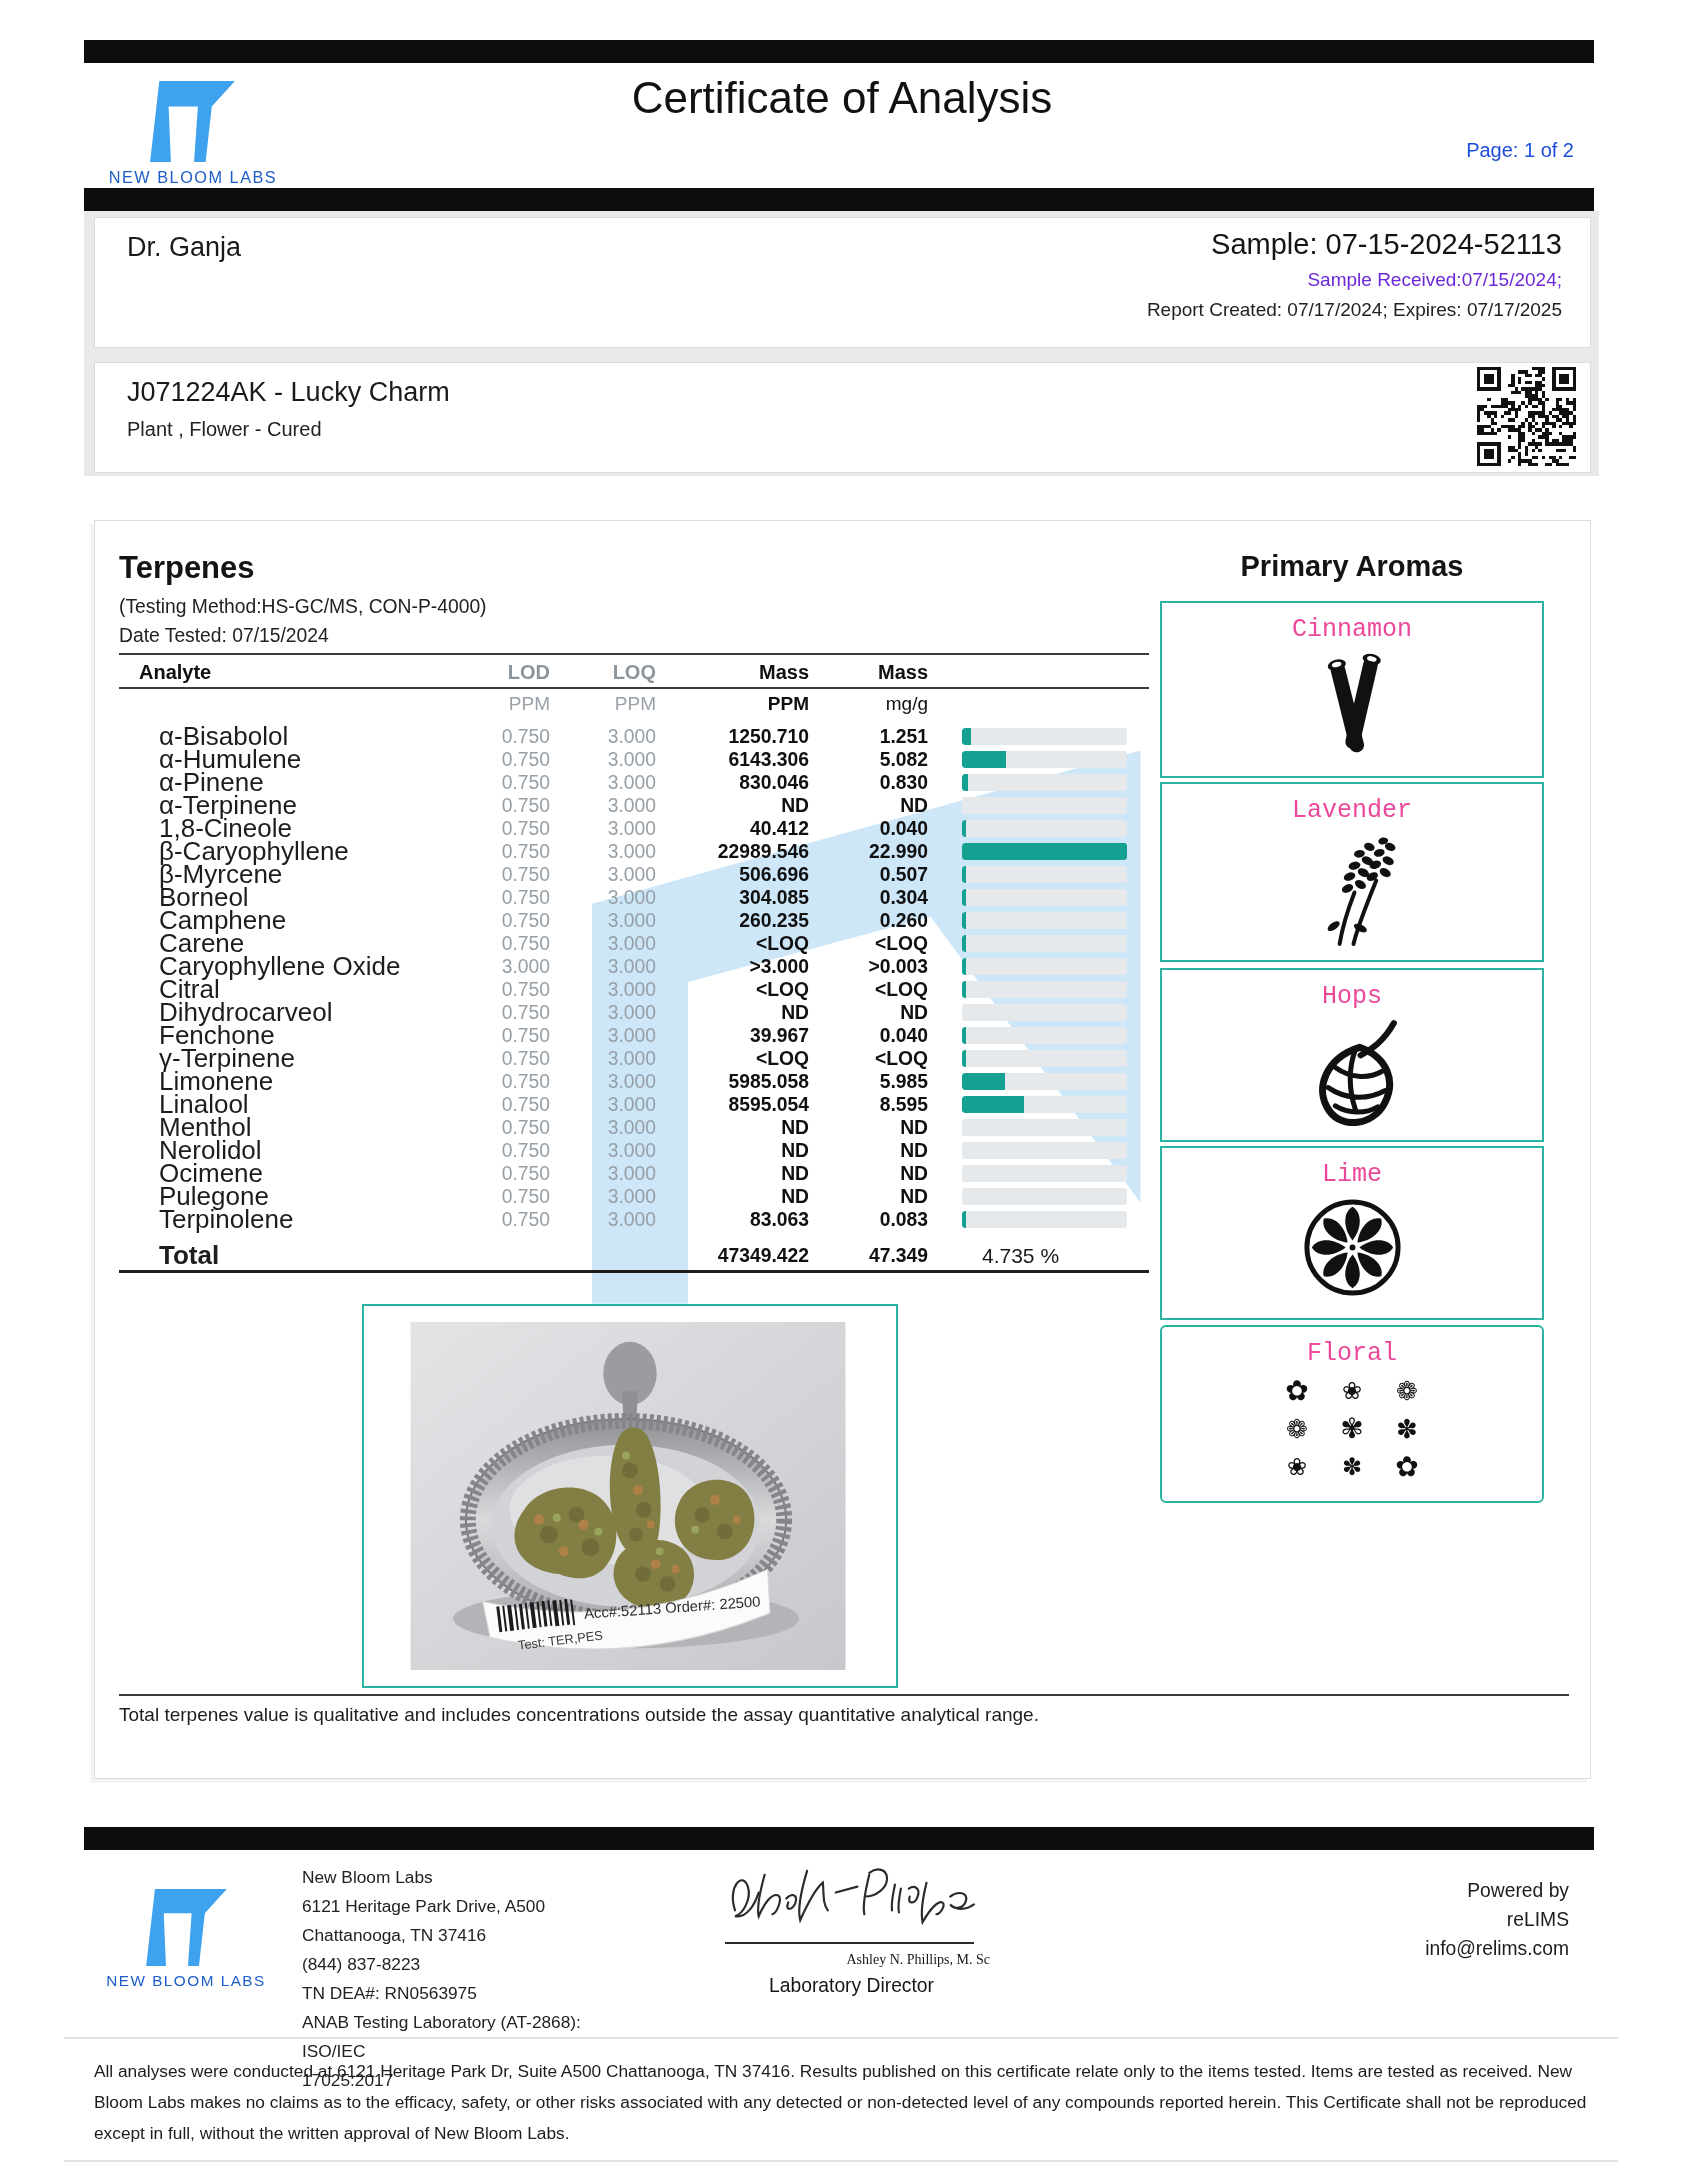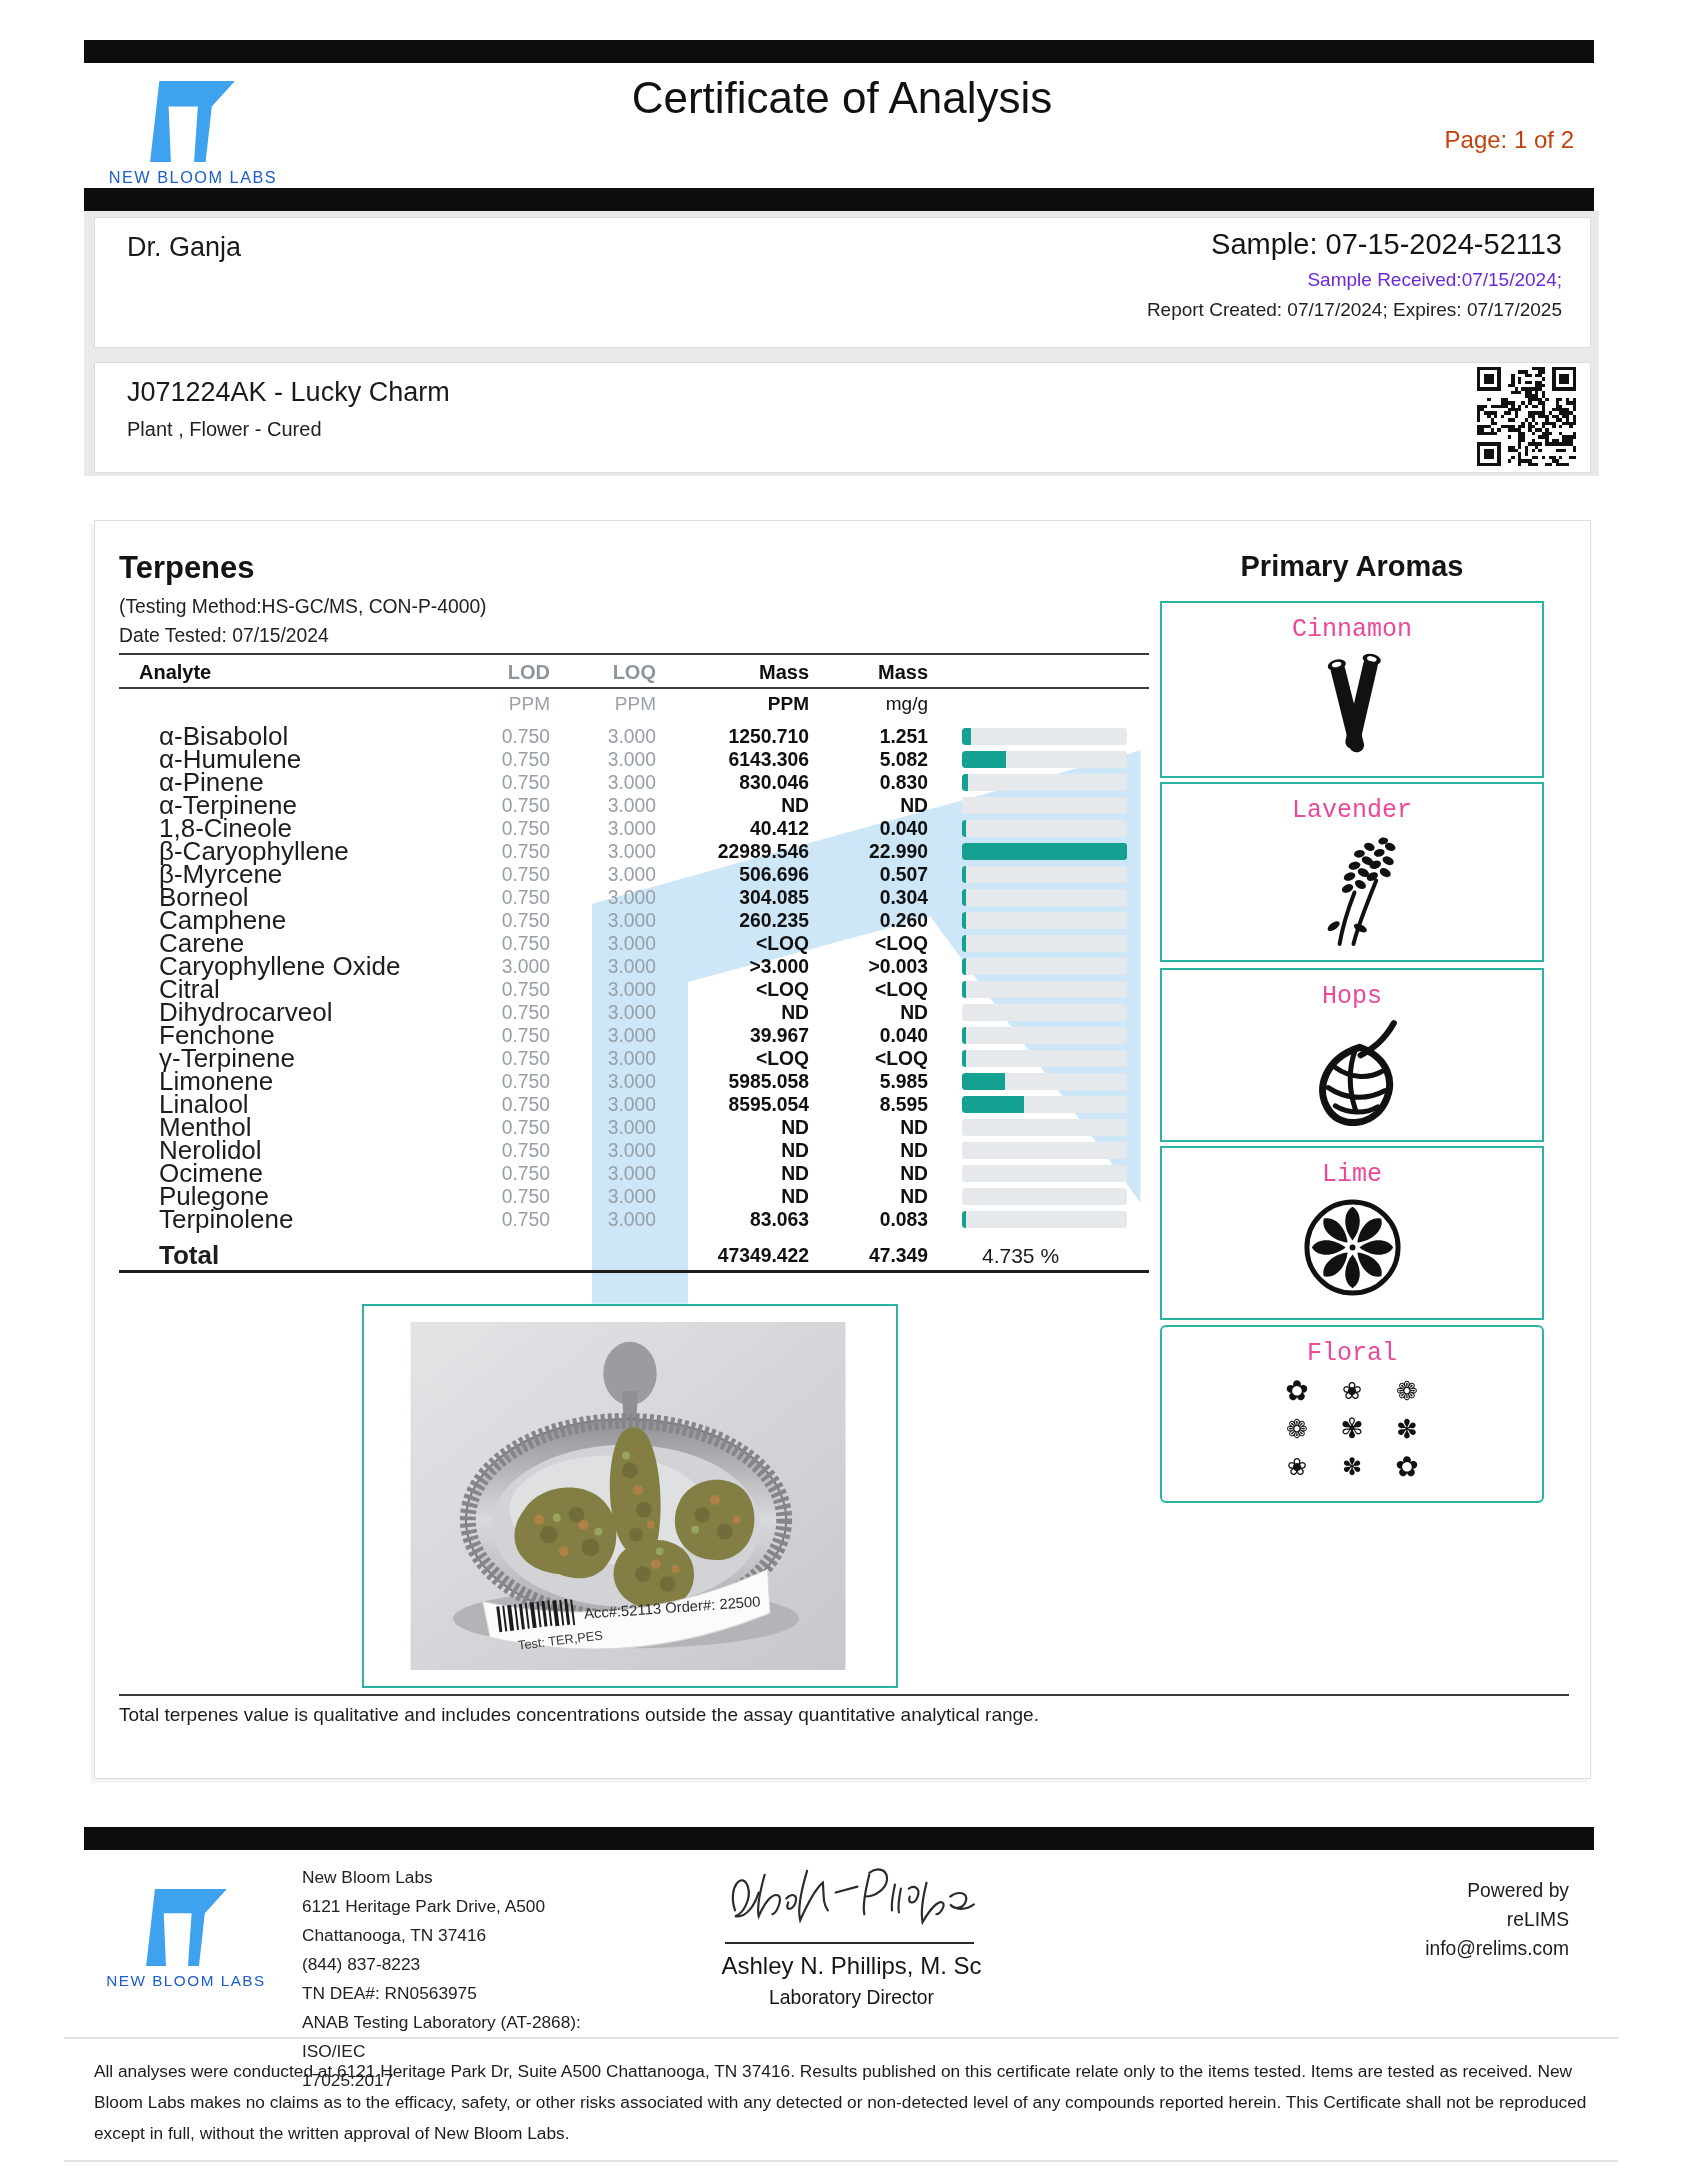--- a/index.html
+++ b/index.html
@@ -42,21 +42,21 @@
 
   <div class="blackbar" style="top:40px;"></div>
 
   <svg class="abs" style="left:137px;top:81px;" width="111" height="81" viewBox="0 0 110 105">
     <path d="M0 105 L12 0 L110 0 L80 33 L72 105 L57 105 L62 33 L24 33 L27 105 Z" fill="#3ea2ee"></path>
   </svg>
   <div class="abs brandtext" style="left:99px;top:168px;width:188px;text-align:center;font-size:16.3px;">NEW BLOOM LABS</div>
 
   <div class="abs" style="left:347px;top:73px;width:990px;text-align:center;font-size:44px;color:#111;">Certificate of Analysis</div>
 
-  <div class="abs" style="left:1267px;top:126px;width:307px;text-align:right;font-size:24px;color:#c2410c;">Page: 1 of 2</div>
+  <div class="abs" style="left:1267px;top:139px;width:307px;text-align:right;font-size:20px;color:#1d4ed8;">Page: 1 of 2</div>
 
   <div class="blackbar" style="top:188px;"></div>
 
   <div class="graypanel" style="top:211px;height:265px;"></div>
 
   <div class="whitebox" style="top:217px;height:129px;">
     <div class="abs" style="left:32px;top:14px;font-size:27px;color:#1a1a1a;">Dr. Ganja</div>
     <div class="abs" style="right:28px;top:10px;font-size:29px;color:#151515;text-align:right;">Sample: 07-15-2024-52113</div>
     <div class="abs" style="right:28px;top:51px;font-size:19px;color:#6d28d9;text-align:right;">Sample Received:07/15/2024;</div>
     <div class="abs" style="right:28px;top:81px;font-size:19px;color:#222;text-align:right;">Report Created: 07/17/2024; Expires: 07/17/2025</div>
@@ -895,21 +895,21 @@
         <path d="M124 34 L146 28"></path>
         <path d="M158 14 C166 8 176 10 176 20 C176 30 164 38 154 38 M158 16 C154 32 151 46 153 56"></path>
         <path d="M184 26 C182 36 180 44 181 52"></path>
         <path d="M190 30 C188 40 187 48 188 54"></path>
         <path d="M198 30 C204 26 210 30 207 38 C204 46 196 46 199 38"></path>
         <path d="M216 24 C212 40 210 54 212 64 C220 50 228 42 232 44 C236 46 230 56 226 56"></path>
         <path d="M240 38 C248 32 258 34 256 42 C254 50 244 52 240 46 C246 52 256 52 264 46"></path>
       </g>
     </svg>
     <div style="width:249px;height:2px;background:#2a2a2a;margin:2px 0 8px 12px;"></div>
-    <div style="text-align:center;font-size:24px;color:#161616;">Ashley N. Phillips, M. Sc</div>
+    <div style="text-align:right;font-size:14px;color:#161616;font-family:Liberation Serif, serif;">Ashley N. Phillips, M. Sc</div>
     <div style="text-align:center;font-size:19.3px;color:#161616;margin-top:7px;">Laboratory Director</div>
   </div>
 
   <div class="abs" style="left:1267px;top:1876px;width:302px;">
     <div class="powered">Powered by</div>
     <div class="powered">reLIMS</div>
     <div class="powered">info@relims.com</div>
   </div>
 
   <div class="thinline" style="top:2037px;"></div>

